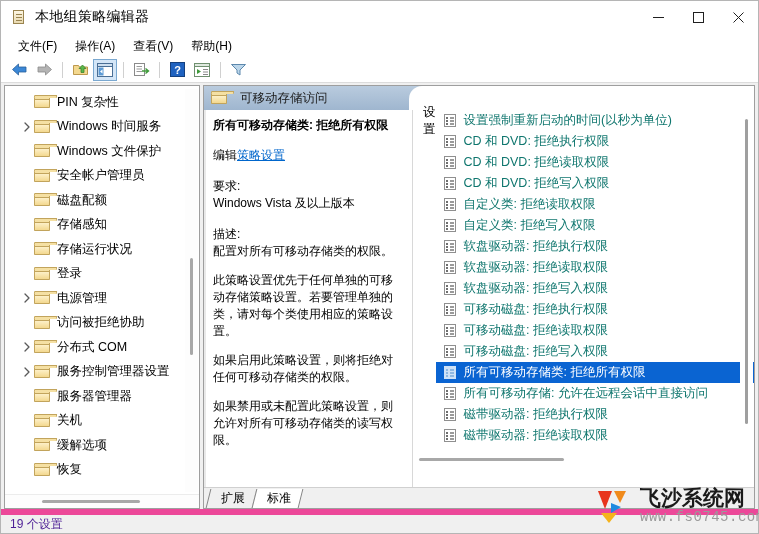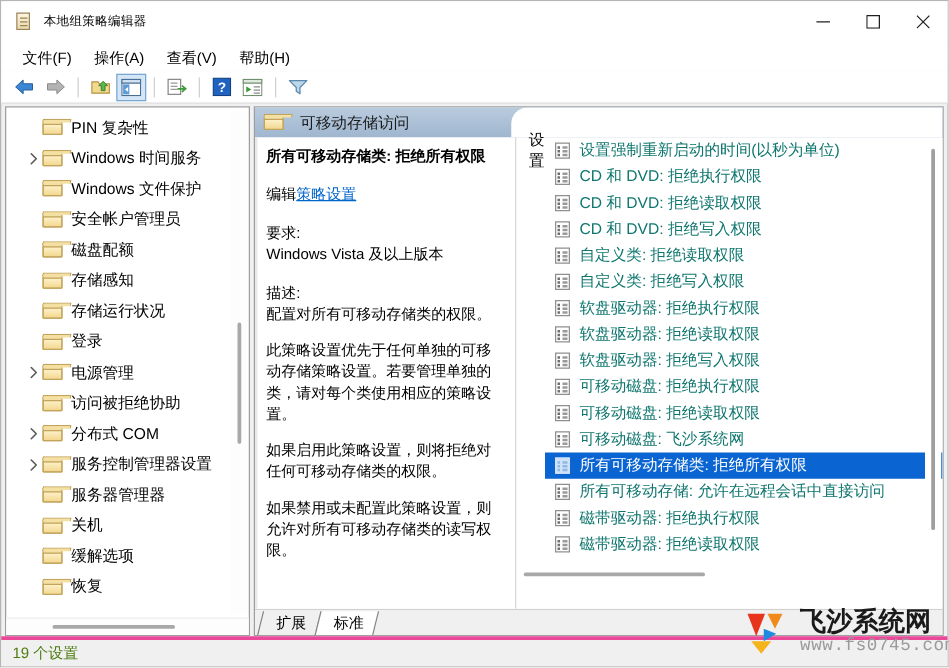--- a/index.html
+++ b/index.html
@@ -32,21 +32,21 @@
     position: absolute; left: 2px; top: 1px;
     width: 11px; height: 14px;
     background: linear-gradient(180deg,#fdf6e3,#e8d9b0);
     border: 1px solid #9a8450;
   }
   .title-icon .sheet::after {
     content: ""; position: absolute; left: 2px; top: 3px;
     width: 6px; height: 1px; background: #9a8450;
     box-shadow: 0 3px 0 #9a8450, 0 6px 0 #9a8450;
   }
-  .title-text { font-size: 10px; color: #000; letter-spacing: .3px; }
+  .title-text { font-size: 14px; color: #000; letter-spacing: .3px; }
   .winbtns { margin-left: auto; display: flex; height: 32px; }
   .winbtn {
     width: 40px; height: 32px;
     display: flex; align-items: center; justify-content: center;
     color: #202020;
   }
   .winbtn svg { display: block; }
 
   
   .menubar {
@@ -284,24 +284,24 @@
     display: flex; align-items: center; padding: 0 6px;
   }
   .list-hscroll .thumb {
     height: 3px; width: 46%; background: #a8a8a8; border-radius: 2px;
   }
 
   
   .statusbar {
     flex: 0 0 24px; height: 24px;
     background: #f0f0f0;
-    border-top: 3px solid #ec4899;
+    border-top: 6px solid #ec4899;
     display: flex; align-items: center;
     padding-left: 9px;
-    font-size: 12px; color: #4d7c0f;
+    font-size: 12px; color: #4c1d95;
     position: relative;
   }
 
   
   .watermark {
     position: absolute; right: 4px; bottom: 2px;
     width: 158px; height: 50px;
     display: flex; align-items: center;
     pointer-events: none;
   }
@@ -692,21 +692,21 @@
                   <div class="pg"></div>
                   <div class="bars"></div>
                 </div>
                 <span>可移动磁盘: 拒绝读取权限</span>
               </div>
               <div class="list-row">
                 <div class="doc-icon">
                   <div class="pg"></div>
                   <div class="bars"></div>
                 </div>
-                <span>可移动磁盘: 飞沙系统网</span>
+                <span>可移动磁盘: 拒绝写入权限</span>
               </div>
               <div class="list-row selected">
                 <div class="doc-icon">
                   <div class="pg"></div>
                   <div class="bars"></div>
                 </div>
                 <span>所有可移动存储类: 拒绝所有权限</span>
               </div>
               <div class="list-row">
                 <div class="doc-icon">

